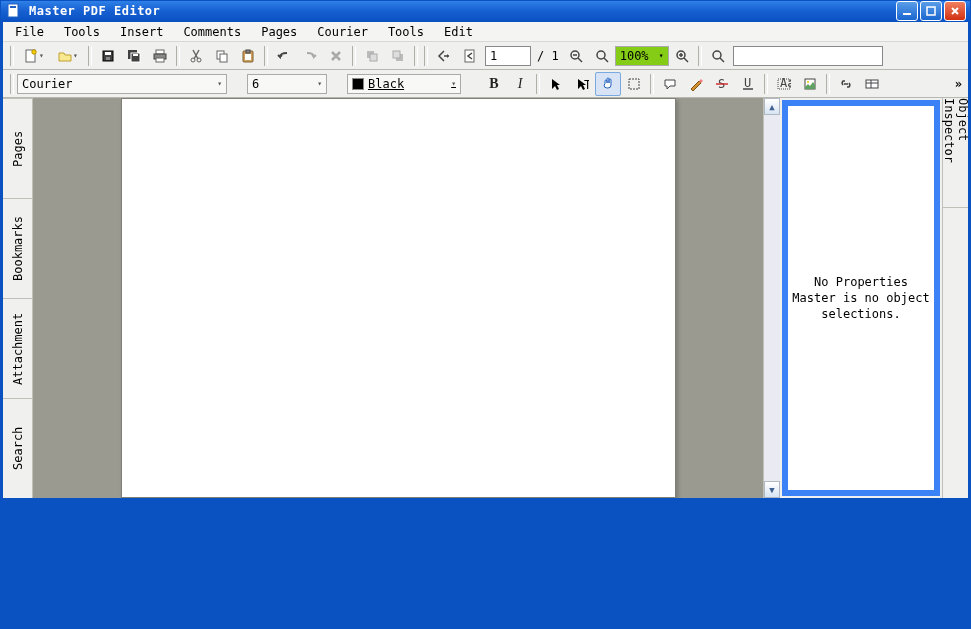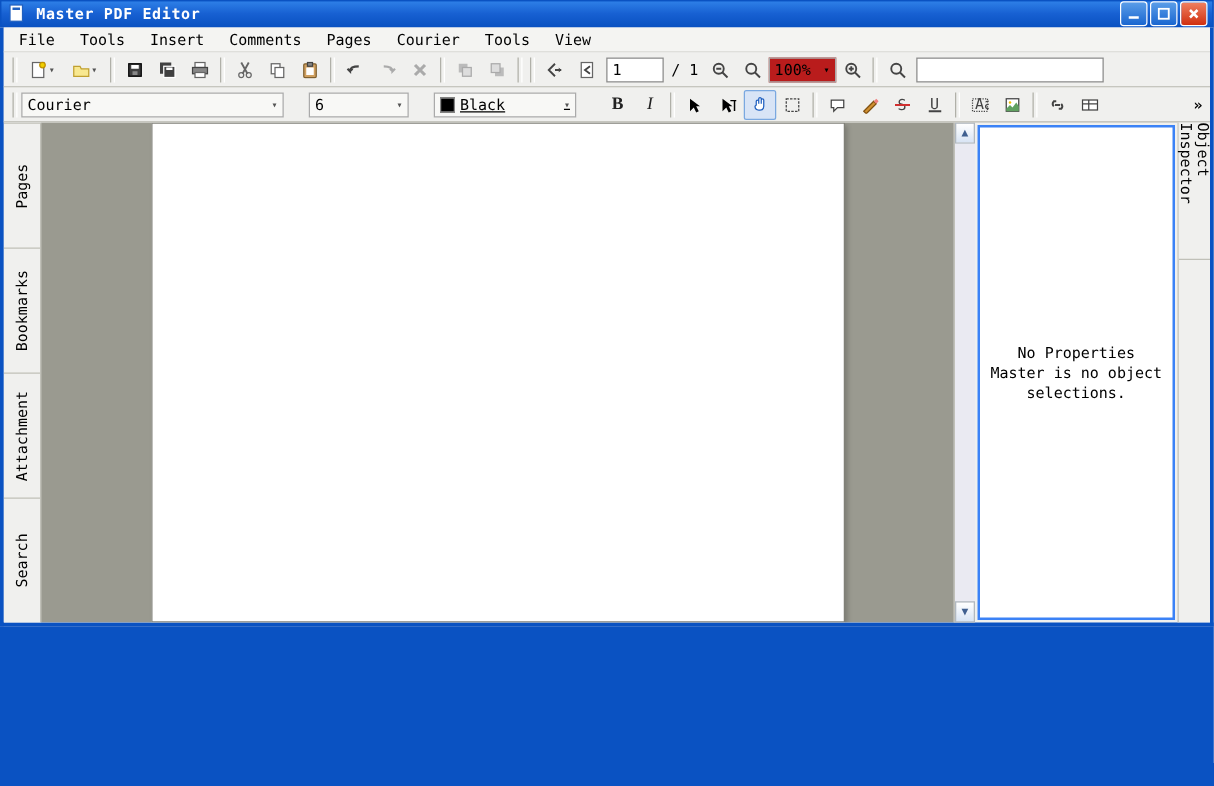--- a/index.html
+++ b/index.html
@@ -23,21 +23,21 @@
 .toolbar { height: 28px; background: #f0f0ee; border-bottom: 1px solid #b8b8b0; display: flex; align-items: center; padding: 2px 4px; gap: 0; }
 .tb-sep { width: 4px; height: 20px; border-left: 1px solid #b0b0a8; border-right: 1px solid #fff; margin: 0 3px; }
 .tb-btn { width: 26px; height: 24px; display: flex; align-items: center; justify-content: center; border-radius: 2px; cursor: pointer; color: #222; }
 .tb-btn.disabled { color: #a0a098; }
 .tb-btn .drop { font-size: 8px; margin-left: 1px; color: #555; }
 .tb-btn.wdrop { width: 34px; }
 .tb-btn.active { background: #d8e4f6; border: 1px solid #7aa8e0; }
 
 .page-input { width: 46px; height: 20px; border: 1px solid #888; padding: 0 4px; background: #fff; margin: 0 2px; }
 .page-total { padding: 0 4px; }
-.zoom-select { width: 54px; height: 20px; border: 1px solid #aaa; padding: 0 4px; background: #b91c1c; display: flex; align-items: center; justify-content: space-between; }
+.zoom-select { width: 54px; height: 20px; border: 1px solid #aaa; padding: 0 4px; background: #84cc16; display: flex; align-items: center; justify-content: space-between; }
 .zoom-select .drop { font-size: 8px; }
 .search-input { flex: 1; max-width: 150px; height: 20px; border: 1px solid #888; background: #fff; padding: 0 4px; margin: 0 2px; }
 
 .toolbar2 { height: 28px; background: #f0f0ee; border-bottom: 1px solid #b8b8b0; display: flex; align-items: center; padding: 2px 4px; }
 .combo { height: 20px; border: 1px solid #aaa; background: #f8f8f6; display: flex; align-items: center; justify-content: space-between; padding: 0 4px; margin-right: 20px; }
 .combo .drop { font-size: 8px; color: #555; }
 .font-combo { width: 210px; }
 .size-combo { width: 80px; }
 .color-combo { width: 114px; text-decoration: underline; }
 .color-swatch { width: 12px; height: 12px; background: #000; margin-right: 4px; border: 1px solid #888; display: inline-block; }
@@ -47,21 +47,21 @@
 .left-tabs { width: 30px; background: #f0f0ee; display: flex; flex-direction: column; border-right: 1px solid #c0c0b8; }
 .vtab { flex: 0 0 100px; display: flex; align-items: center; justify-content: center; writing-mode: vertical-rl; transform: rotate(180deg); border-bottom: 1px solid #c0c0b8; cursor: pointer; background: #f0f0ee; }
 
 .canvas-area { flex: 1; background: #9a9a90; display: flex; position: relative; }
 .page-view { flex: 1; display: flex; justify-content: center; padding: 0; overflow: hidden; }
 .pdf-page { width: 555px; height: 100%; background: #fff; border: 1px solid #808078; box-shadow: 2px 2px 4px rgba(0,0,0,0.2); }
 .vscroll { width: 17px; background: #eaeaea; display: flex; flex-direction: column; border-left: 1px solid #c0c0b8; }
 .scroll-btn { height: 17px; background: linear-gradient(to bottom, #fff, #d8e4f4); border: 1px solid #b0b8c0; display: flex; align-items: center; justify-content: center; font-size: 9px; color: #406090; }
 .scroll-track { flex: 1; background: #eaeaf2; }
 
-.right-panel { width: 158px; background: #fff; border: 2px solid #3b82f6; margin: 2px; display: flex; flex-direction: column; align-items: center; justify-content: center; text-align: center; padding: 4px; }
+.right-panel { width: 158px; background: #fff; border: 6px solid #3b82f6; margin: 2px; display: flex; flex-direction: column; align-items: center; justify-content: center; text-align: center; padding: 4px; }
 .right-panel .np-line { margin: 1px 0; }
 
 .right-tabs { width: 26px; background: #f0f0ee; display: flex; flex-direction: column; border-left: 1px solid #c0c0b8; }
 .rvtab { flex: 0 0 110px; display: flex; align-items: center; justify-content: center; writing-mode: vertical-rl; border-bottom: 1px solid #c0c0b8; cursor: pointer; background: #f0f0ee; }
 
 svg { display: block; }
 </style>
 </head>
 <body>
 
@@ -97,21 +97,21 @@
   <div class="inner">
 
     <div class="menubar">
       <div class="item">File</div>
       <div class="item">Tools</div>
       <div class="item">Insert</div>
       <div class="item">Comments</div>
       <div class="item">Pages</div>
       <div class="item">Courier</div>
       <div class="item">Tools</div>
-      <div class="item">View</div>
+      <div class="item">Edit</div>
     </div>
 
     <div class="toolbar">
       <div class="tb-sep"></div>
       <div class="tb-btn wdrop">
           <svg width="14" height="14" viewBox="0 0 14 14">
             <rect x="2" y="1" width="9" height="12" fill="#fff" stroke="#666"></rect>
             <circle cx="10" cy="3" r="2.2" fill="#f0d000" stroke="#c09000"></circle>
           </svg>
           <span class="drop">▾</span>

